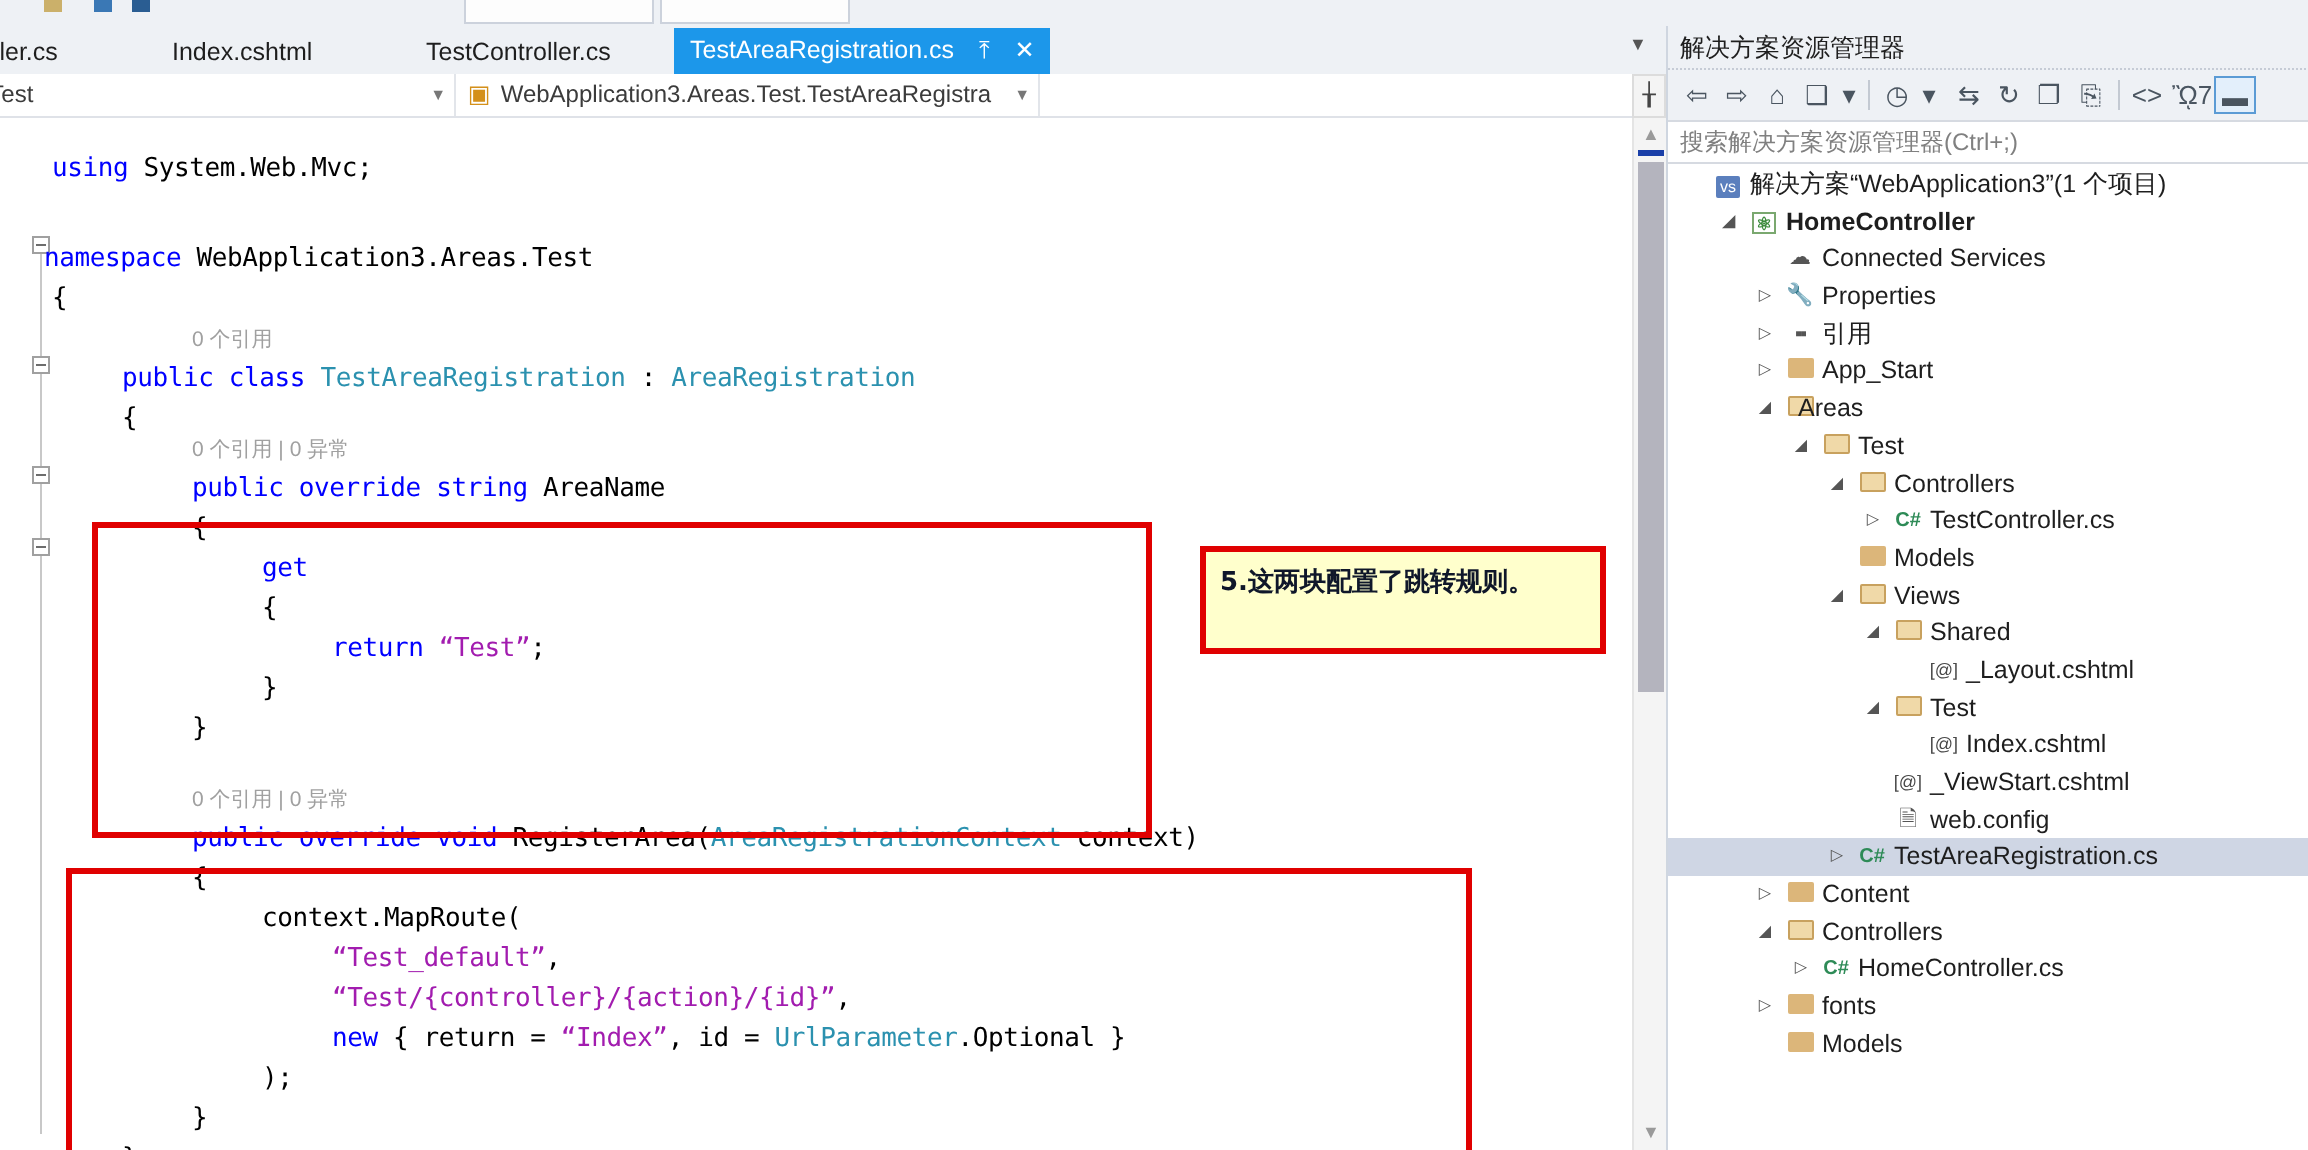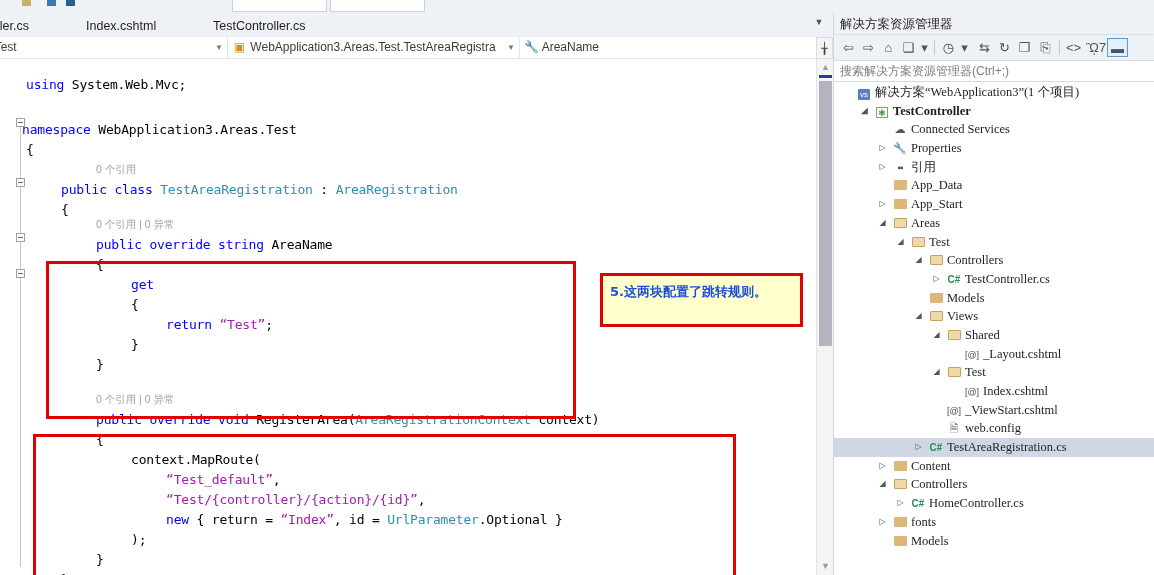--- a/index.html
+++ b/index.html
@@ -138,21 +138,21 @@
     pointer-events: none;
   }
 
   
   .callout {
     position: absolute;
     background: #ffffcc;
     border: 3px solid #e00000;
     box-sizing: border-box;
     font-size: 13px;
-    color: #1d4ed8;
+    color: #0f172a;
     padding: 6px 7px;
     line-height: 19px;
     font-family: "DejaVu Sans", sans-serif;
     font-weight: bold;
   }
 
   
   .ed-scroll {
     position: absolute; right: 0; top: 46px;
     width: 17px; height: 516px;
@@ -249,21 +249,21 @@
   .tree-row.selected { background: #cfd6e4; }
   .tree-row.bold { font-weight: bold; }
   .tw {
     position: absolute; width: 13px; text-align: center;
     font-size: 8px; color: #555;
   }
   .ti {
     position: absolute; width: 16px; text-align: center;
     font-size: 11px;
   }
-  .tl { position: absolute; font-family: Liberation Serif, serif; }
+  .tl { position: absolute; }
 
   .folder-ic {
     display: inline-block;
     width: 13px; height: 10px;
     background: #dcb67a;
     border-radius: 1px;
     position: relative; top: 1px;
   }
   .folder-ic.open { background: #f0d9a8; border: 1px solid #c8a15e; box-sizing: border-box; }
   .cs-ic { color: #2e8b57; font-weight: bold; font-size: 10px; }
@@ -303,36 +303,36 @@
     <div class="tab-row">
       <div class="tab inactive" style="left:-18px;">
         <span class="tabtext">oller.cs</span>
       </div>
       <div class="tab inactive" style="left:78px;">
         <span class="tabtext">Index.cshtml</span>
       </div>
       <div class="tab inactive" style="left:205px;">
         <span class="tabtext">TestController.cs</span>
       </div>
+      <div class="tab active" style="left:337px;">
+        <span class="tabtext">TestAreaRegistration.cs</span>
+        <span class="tab-ico">⤒</span>
+        <span class="tab-ico">✕</span>
+      </div>
       <div class="tab-overflow">▼</div>
     </div>
 
     <div class="navbar">
       <div class="nav-seg" style="left:-18px;width:246px;padding-left:6px;">
         <span>eTest</span>
         <span class="caret">▼</span>
       </div>
       <div class="nav-seg" style="left:228px;width:292px;padding-left:4px;">
         <span class="nav-ic" style="color:#d4901a;">▣</span>
         <span>WebApplication3.Areas.Test.TestAreaRegistra</span>
-        <span class="caret">▼</span>
-      </div>
-      <div class="nav-seg" style="left:520px;width:313px;padding-left:4px;border-right:none;">
-        <span class="nav-ic" style="color:#3a3a3a;">🔧</span>
-        <span>AreaName</span>
         <span class="caret">▼</span>
       </div>
     </div>
 
     <div class="code-surface">
 
       <div class="gutter-line" style="top:64px;height:440px;"></div>
       <div class="fold-box" style="left:16px;top:55px;"></div>
       <div class="fold-box" style="left:16px;top:115px;"></div>
       <div class="fold-box" style="left:16px;top:170px;"></div>
@@ -415,49 +415,45 @@
     <div class="se-search">搜索解决方案资源管理器(Ctrl+;)</div>
 
     <div class="se-tree" id="se-tree">
         <div class="tree-row">
           <span class="ti" style="left:22px"><span class="sln-ic">vs</span></span>
           <span class="tl" style="left:41px">解决方案“WebApplication3”(1 个项目)</span>
         </div>
         <div class="tree-row bold">
           <span class="tw" style="left:24px">◢</span>
           <span class="ti" style="left:40px"><span class="prj-ic">⚛</span></span>
-          <span class="tl" style="left:59px">TestController</span>
+          <span class="tl" style="left:59px">HomeController</span>
         </div>
         <div class="tree-row">
           <span class="ti" style="left:58px"><span class="cloud-ic">☁</span></span>
           <span class="tl" style="left:77px">Connected Services</span>
         </div>
         <div class="tree-row">
           <span class="tw" style="left:42px">▷</span>
           <span class="ti" style="left:58px"><span class="wrench-ic">🔧</span></span>
           <span class="tl" style="left:77px">Properties</span>
         </div>
         <div class="tree-row">
           <span class="tw" style="left:42px">▷</span>
           <span class="ti" style="left:58px"><span class="ref-ic">▪▪</span></span>
           <span class="tl" style="left:77px">引用</span>
         </div>
         <div class="tree-row">
-          <span class="ti" style="left:58px"><span class="folder-ic"></span></span>
-          <span class="tl" style="left:77px">App_Data</span>
-        </div>
-        <div class="tree-row">
           <span class="tw" style="left:42px">▷</span>
           <span class="ti" style="left:58px"><span class="folder-ic"></span></span>
           <span class="tl" style="left:77px">App_Start</span>
         </div>
         <div class="tree-row">
           <span class="tw" style="left:42px">◢</span>
           <span class="ti" style="left:58px"><span class="folder-ic open"></span></span>
-          <span class="tl" style="left:77px">Areas</span>
+          <span class="tl" style="left:65px">Areas</span>
         </div>
         <div class="tree-row">
           <span class="tw" style="left:60px">◢</span>
           <span class="ti" style="left:76px"><span class="folder-ic open"></span></span>
           <span class="tl" style="left:95px">Test</span>
         </div>
         <div class="tree-row">
           <span class="tw" style="left:78px">◢</span>
           <span class="ti" style="left:94px"><span class="folder-ic open"></span></span>
           <span class="tl" style="left:113px">Controllers</span>

